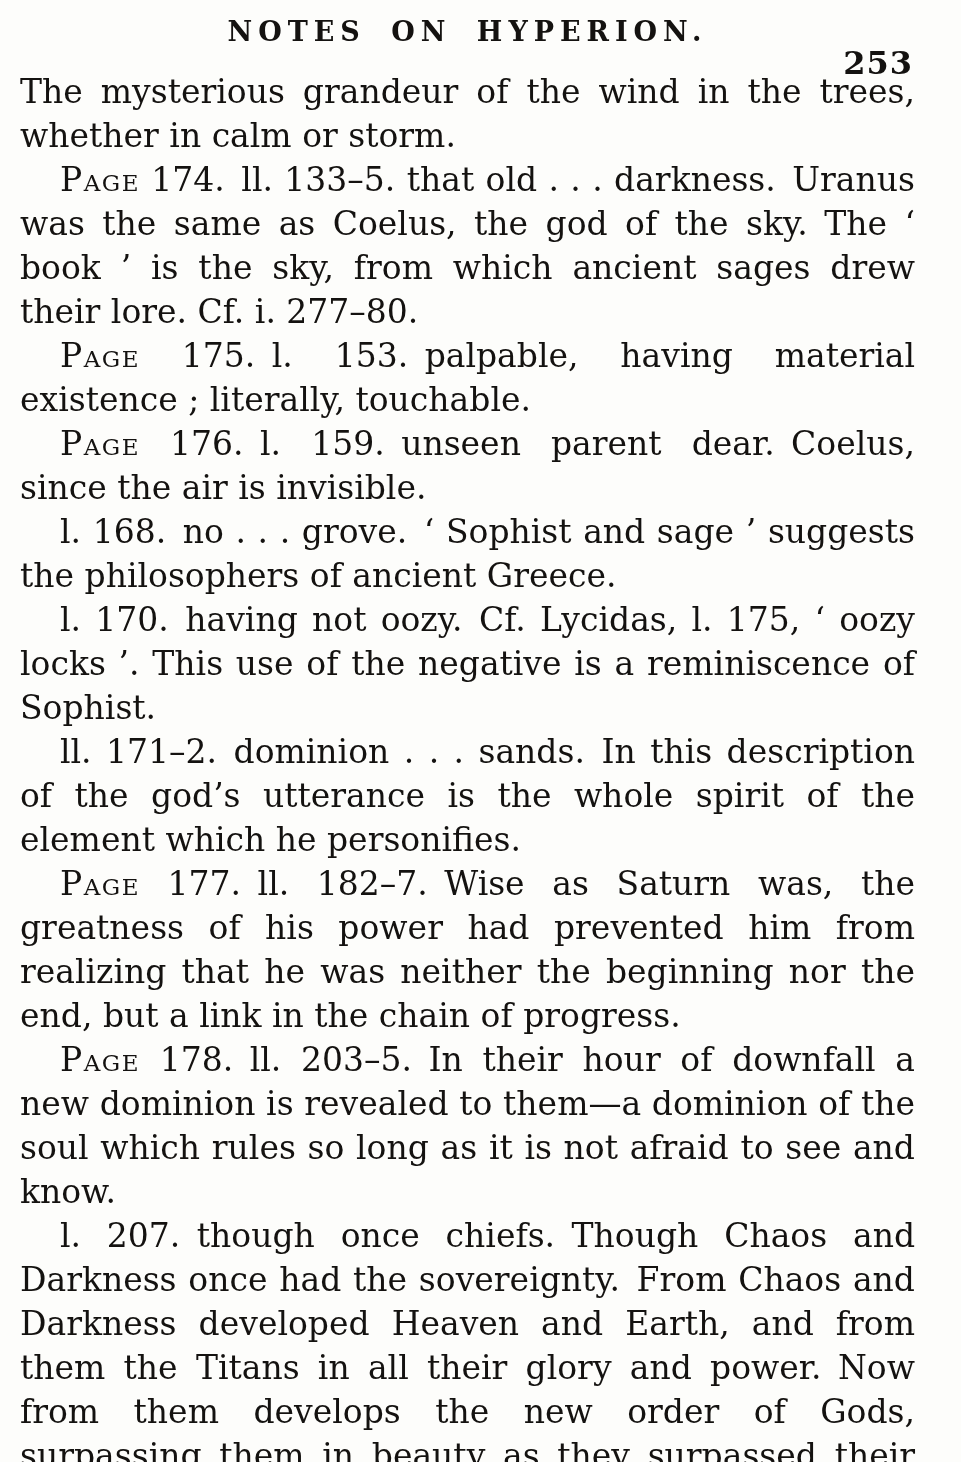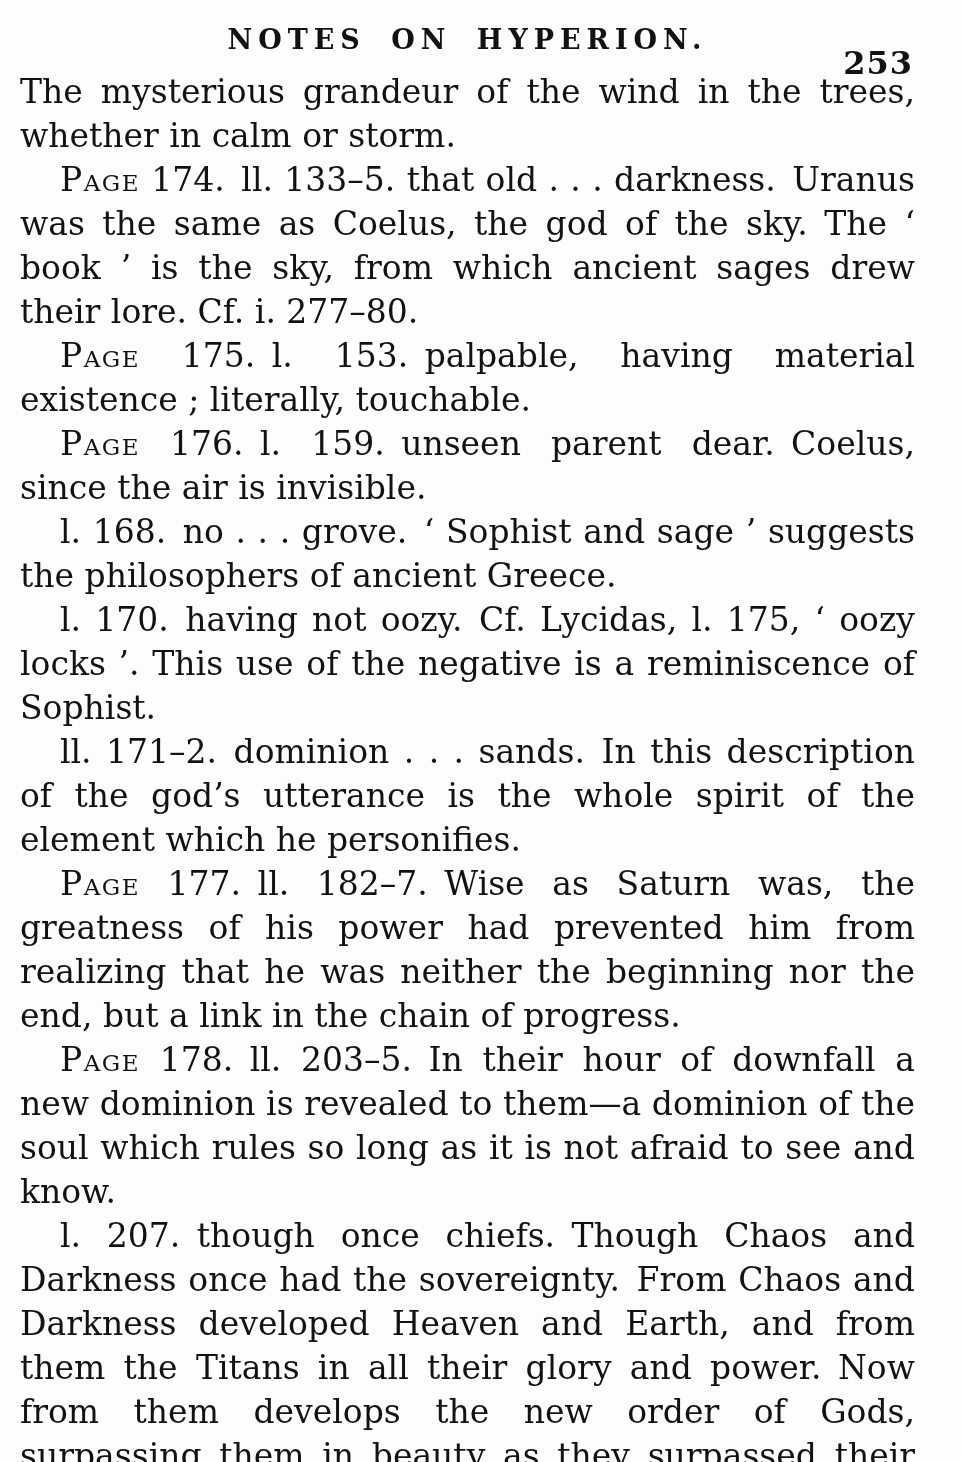--- a/index.html
+++ b/index.html
@@ -27,21 +27,20 @@
     position: absolute;
     left: 120px;
     right: 120px;
     top: 4px;
     text-align: center;
     font-size: 27px;
     font-weight: 700;
     letter-spacing: 6px;
     word-spacing: 10px;
     white-space: nowrap;
-    margin-top: 8px;
   }
   .page-number {
     position: absolute;
     right: 2px;
     top: 0;
     font-size: 32px;
     font-weight: 700;
     letter-spacing: 1px;
     margin-top: 32px;
   }

